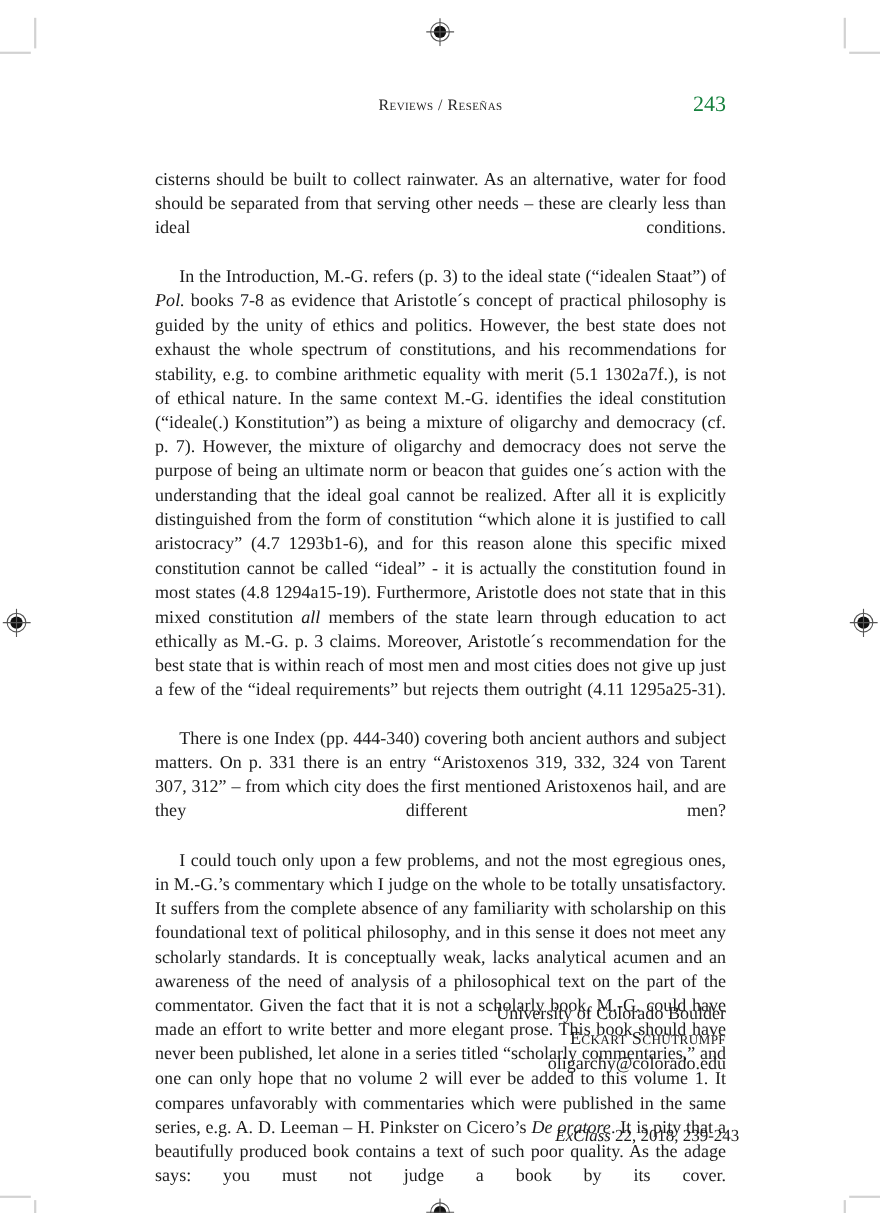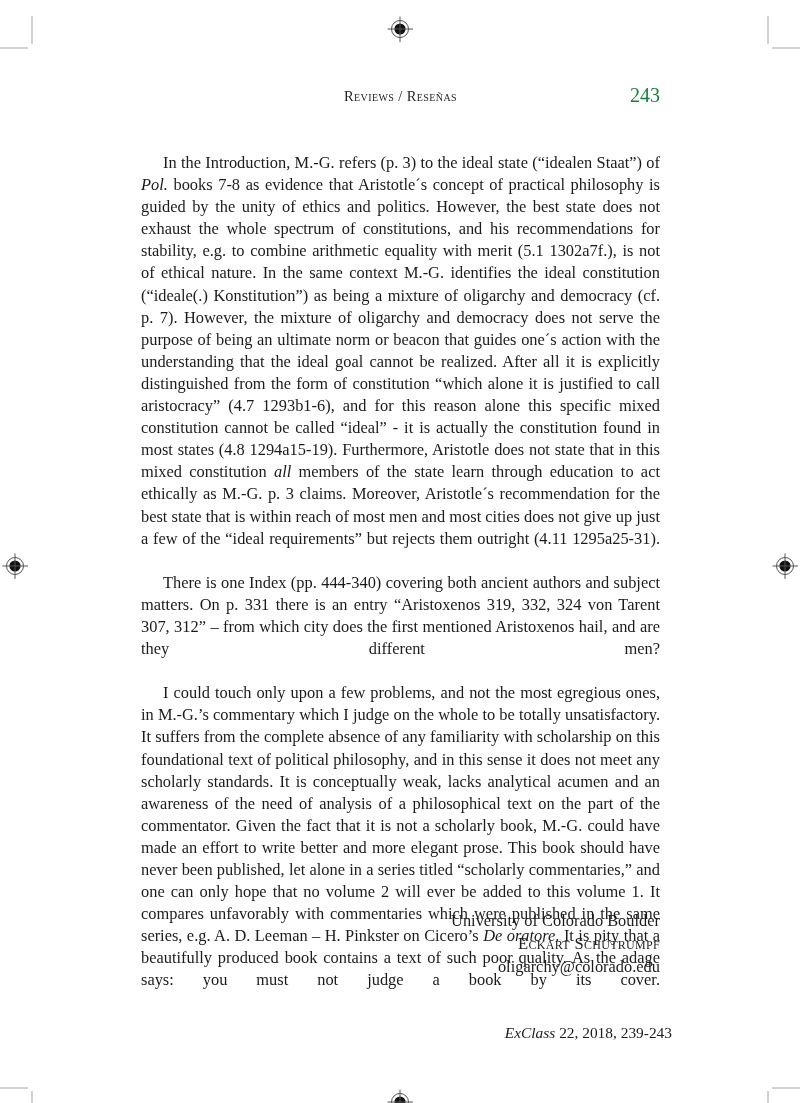--- a/index.html
+++ b/index.html
@@ -181,20 +181,21 @@
       <line x1="0.5" y1="13" x2="26" y2="13" stroke="#555" stroke-width="1"></line>
     </svg>
   </div>
 
   <div class="running-head">
     <span class="rh-title">Reviews / Reseñas</span>
     <span class="rh-folio">243</span>
   </div>
 
   <div class="textblock" id="textblock">
+      <p><span>cisterns should be built to collect rainwater. As an alternative, water for food should be separated from that serving other needs – these are clearly less than ideal conditions.</span></p>
       <p class="indent"><span>In the Introduction, M.-G. refers (p. 3) to the ideal state (“idealen Staat”) of </span><i>Pol.</i><span> books 7-8 as evidence that Aristotle´s concept of practical philosophy is guided by the unity of ethics and politics. However, the best state does not exhaust the whole spectrum of constitutions, and his recommendations for stability, e.g. to combine arithmetic equality with merit (5.1 1302a7f.), is not of ethical nature. In the same context M.-G. identifies the ideal constitution (“ideale(.) Konstitution”) as being a mixture of oligarchy and democracy (cf. p. 7). However, the mixture of oligarchy and democracy does not serve the purpose of being an ultimate norm or beacon that guides one´s action with the understanding that the ideal goal cannot be realized. After all it is explicitly distinguished from the form of constitution “which alone it is justified to call aristocracy” (4.7 1293b1-6), and for this reason alone this specific mixed constitution cannot be called “ideal” - it is actually the constitution found in most states (4.8 1294a15-19). Furthermore, Aristotle does not state that in this mixed constitution </span><i>all</i><span> members of the state learn through education to act ethically as M.-G. p. 3 claims. Moreover, Aristotle´s recommendation for the best state that is within reach of most men and most cities does not give up just a few of the “ideal requirements” but rejects them outright (4.11 1295a25-31).</span></p>
       <p class="indent"><span>There is one Index (pp. 444-340) covering both ancient authors and subject matters. On p. 331 there is an entry “Aristoxenos 319, 332, 324  von Tarent 307, 312” – from which city does the first mentioned Aristoxenos hail, and are they different men?</span></p>
       <p class="indent"><span>I could touch only upon a few problems, and not the most egregious ones, in M.-G.’s commentary which I judge on the whole to be totally unsatisfactory. It suffers from the complete absence of any familiarity with scholarship on this foundational text of political philosophy, and in this sense it does not meet any scholarly standards. It is conceptually weak, lacks analytical acumen and an awareness of the need of analysis of a philosophical text on the part of the commentator. Given the fact that it is not a scholarly book, M.-G. could have made an effort to write better and more elegant prose. This book should have never been published, let alone in a series titled “scholarly commentaries,” and one can only hope that no volume 2 will ever be added to this volume 1. It compares unfavorably with commentaries which were published in the same series, e.g. A. D. Leeman – H. Pinkster on Cicero’s </span><i>De oratore</i><span>. It is pity that a beautifully produced book contains a text of such poor quality. As the adage says: you must not judge a book by its cover.</span></p>
     </div>
 
   <div class="signature">
     <span class="sig-line">University of Colorado Boulder</span>
     <span class="sig-line sig-name">Eckart Schütrumpf</span>
     <span class="sig-line">oligarchy@colorado.edu</span>
   </div>

